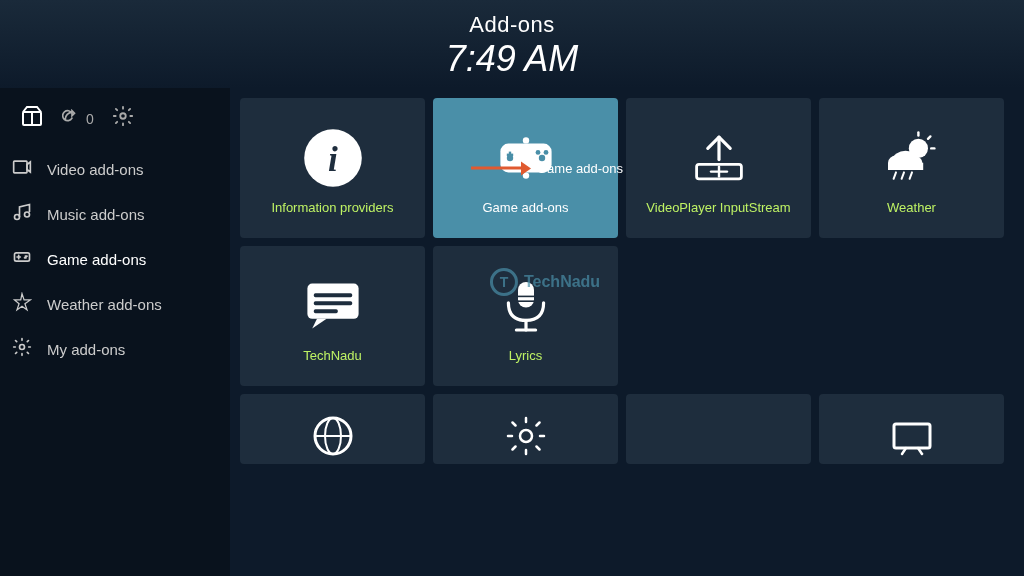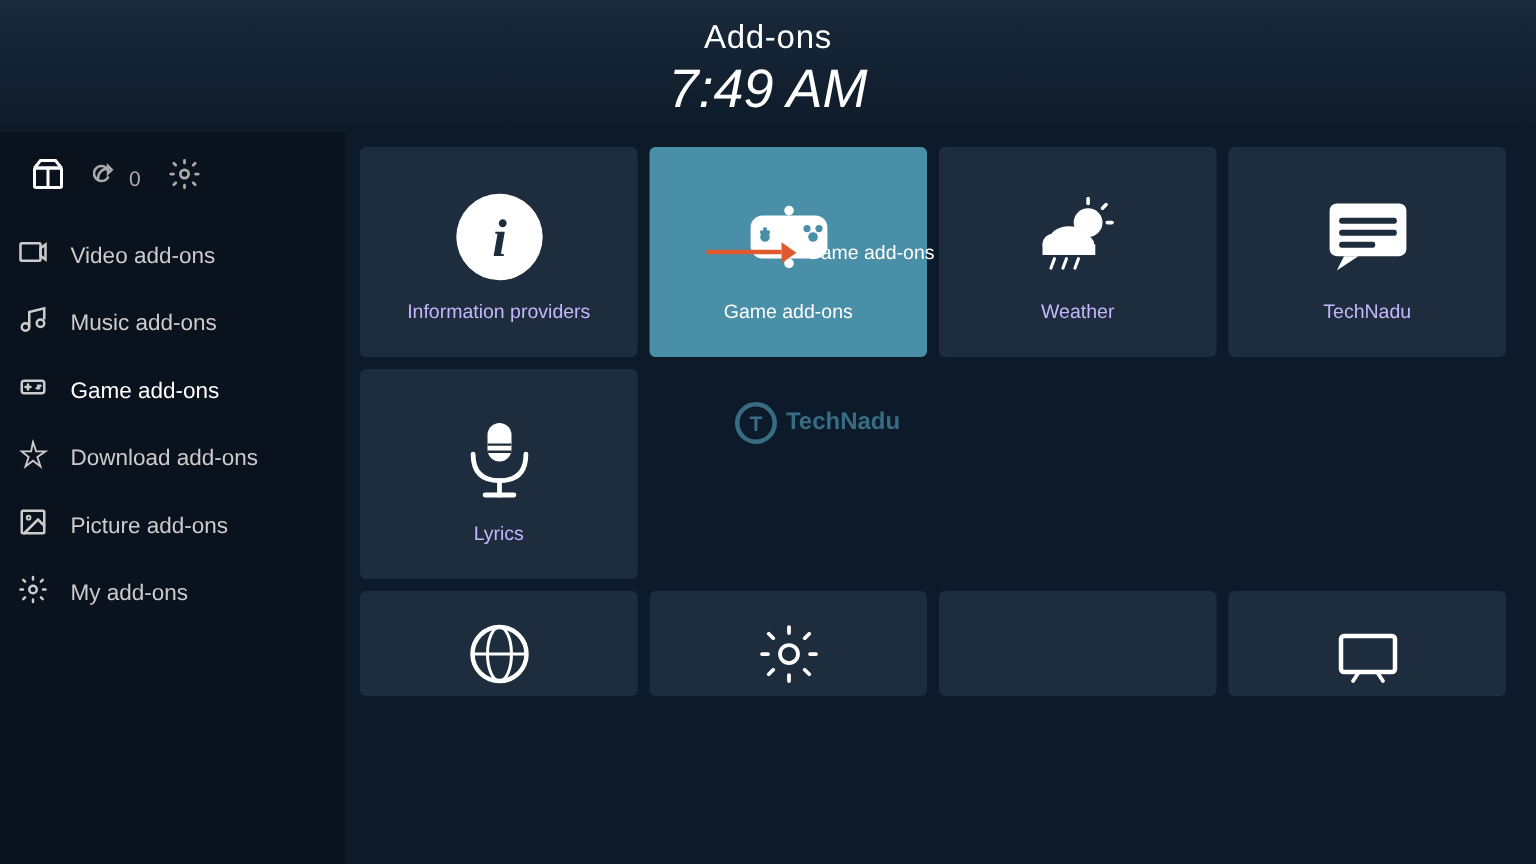--- a/index.html
+++ b/index.html
@@ -110,21 +110,21 @@
       cursor: pointer;
       min-height: 140px;
       position: relative;
       transition: background 0.15s;
     }
     .grid-item.active {
       background: #4a8fa8;
     }
     .grid-item-label {
       font-size: 13px;
-      color: #c4b5fd;
+      color: #bef264;
       text-align: center;
       line-height: 1.3;
     }
     .grid-item.active .grid-item-label {
       color: #fff;
     }
 
     
     .grid-icon-svg {
       width: 64px;
@@ -245,33 +245,23 @@
       </span>
       <span>Game add-ons</span>
     </div>
 
     <div class="sidebar-item">
       <span class="sidebar-item-icon">
         <svg width="20" height="20" viewBox="0 0 24 24" fill="none">
           <path d="M12 2l2.5 7.5H22l-6.5 4.5 2.5 7.5L12 17l-6 4.5 2.5-7.5L3 9.5h7.5L12 2z" stroke="#ccc" stroke-width="1.5" fill="none"></path>
         </svg>
       </span>
-      <span>Download add-ons</span>
-    </div>
-
-    <div class="sidebar-item">
-      <span class="sidebar-item-icon">
-        <svg width="20" height="20" viewBox="0 0 24 24" fill="none">
-          <rect x="3" y="3" width="18" height="18" rx="1" stroke="#ccc" stroke-width="2"></rect>
-          <circle cx="8.5" cy="8.5" r="1.5" stroke="#ccc" stroke-width="1.5"></circle>
-          <path d="M21 15l-5-5L5 21" stroke="#ccc" stroke-width="2" stroke-linecap="round"></path>
-        </svg>
-      </span>
-      <span>Picture add-ons</span>
-    </div>
+      <span>Weather add-ons</span>
+    </div>
+
 
     <div class="sidebar-item">
       <span class="sidebar-item-icon">
         <svg width="20" height="20" viewBox="0 0 24 24" fill="none">
           <circle cx="12" cy="12" r="3" stroke="#ccc" stroke-width="2"></circle>
           <path d="M12 2v2M12 20v2M4.22 4.22l1.42 1.42M18.36 18.36l1.42 1.42M2 12h2M20 12h2M4.22 19.78l1.42-1.42M18.36 5.64l1.42-1.42" stroke="#ccc" stroke-width="2" stroke-linecap="round"></path>
         </svg>
       </span>
       <span>My add-ons</span>
     </div>
@@ -306,20 +296,33 @@
         <span class="grid-item-label" style="color:#fff;">Game add-ons</span>
 
         <div style="position:absolute; right:-5px; top:50%; transform:translateY(-50%); display:flex; align-items:center; z-index:10; pointer-events:none;">
           <div style="width:50px; height:3px; background:#e05a30;"></div>
           <div style="width:0;height:0;border-top:7px solid transparent;border-bottom:7px solid transparent;border-left:10px solid #e05a30;"></div>
           <span style="color:#fff; font-size:13px; margin-left:6px; white-space:nowrap;">Game add-ons</span>
         </div>
       </div>
 
 
+      <div class="grid-item">
+        <svg class="grid-icon-svg" viewBox="0 0 80 80" fill="none" xmlns="http://www.w3.org/2000/svg">
+
+          <rect x="12" y="48" width="56" height="18" rx="3" stroke="white" stroke-width="3.5" fill="none"></rect>
+
+          <line x1="40" y1="42" x2="40" y2="14" stroke="white" stroke-width="4" stroke-linecap="round"></line>
+          <path d="M26 28 L40 14 L54 28" stroke="white" stroke-width="4" stroke-linecap="round" stroke-linejoin="round" fill="none"></path>
+
+          <line x1="30" y1="57" x2="50" y2="57" stroke="white" stroke-width="3" stroke-linecap="round"></line>
+          <line x1="40" y1="51" x2="40" y2="63" stroke="white" stroke-width="3" stroke-linecap="round"></line>
+        </svg>
+        <span class="grid-item-label">VideoPlayer InputStream</span>
+      </div>
 
       <div class="grid-item">
         <svg class="grid-icon-svg" viewBox="0 0 80 80" fill="none" xmlns="http://www.w3.org/2000/svg">
 
           <circle cx="48" cy="28" r="12" fill="white"></circle>
           <line x1="48" y1="12" x2="48" y2="8" stroke="white" stroke-width="3" stroke-linecap="round"></line>
           <line x1="60" y1="16" x2="63" y2="13" stroke="white" stroke-width="3" stroke-linecap="round"></line>
           <line x1="64" y1="28" x2="68" y2="28" stroke="white" stroke-width="3" stroke-linecap="round"></line>
 
           <ellipse cx="32" cy="42" rx="16" ry="11" fill="white"></ellipse>

